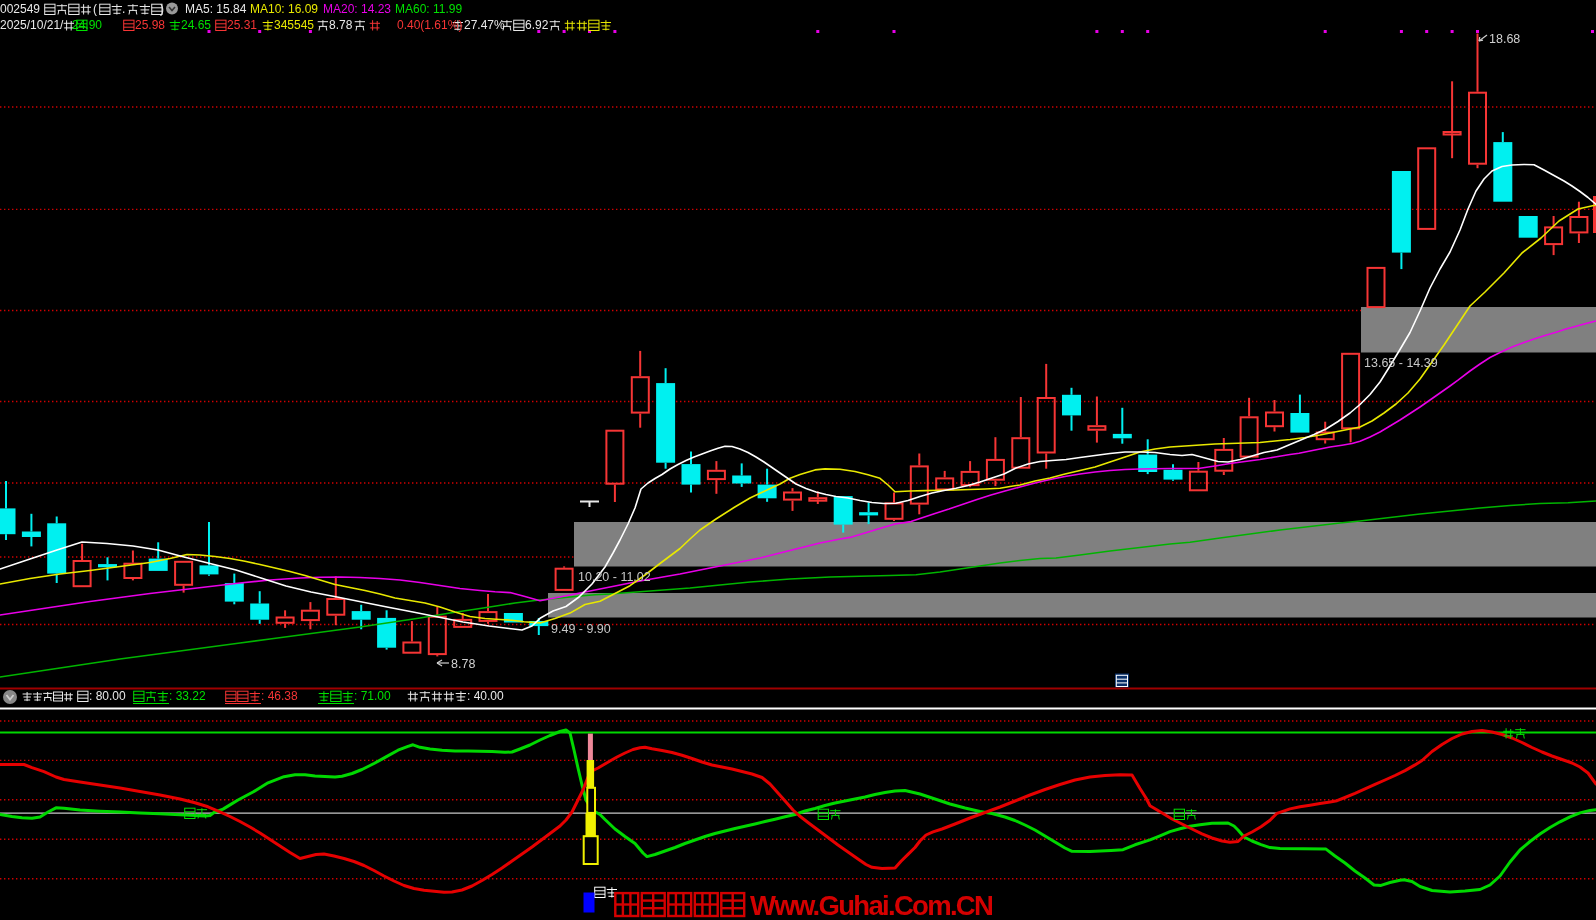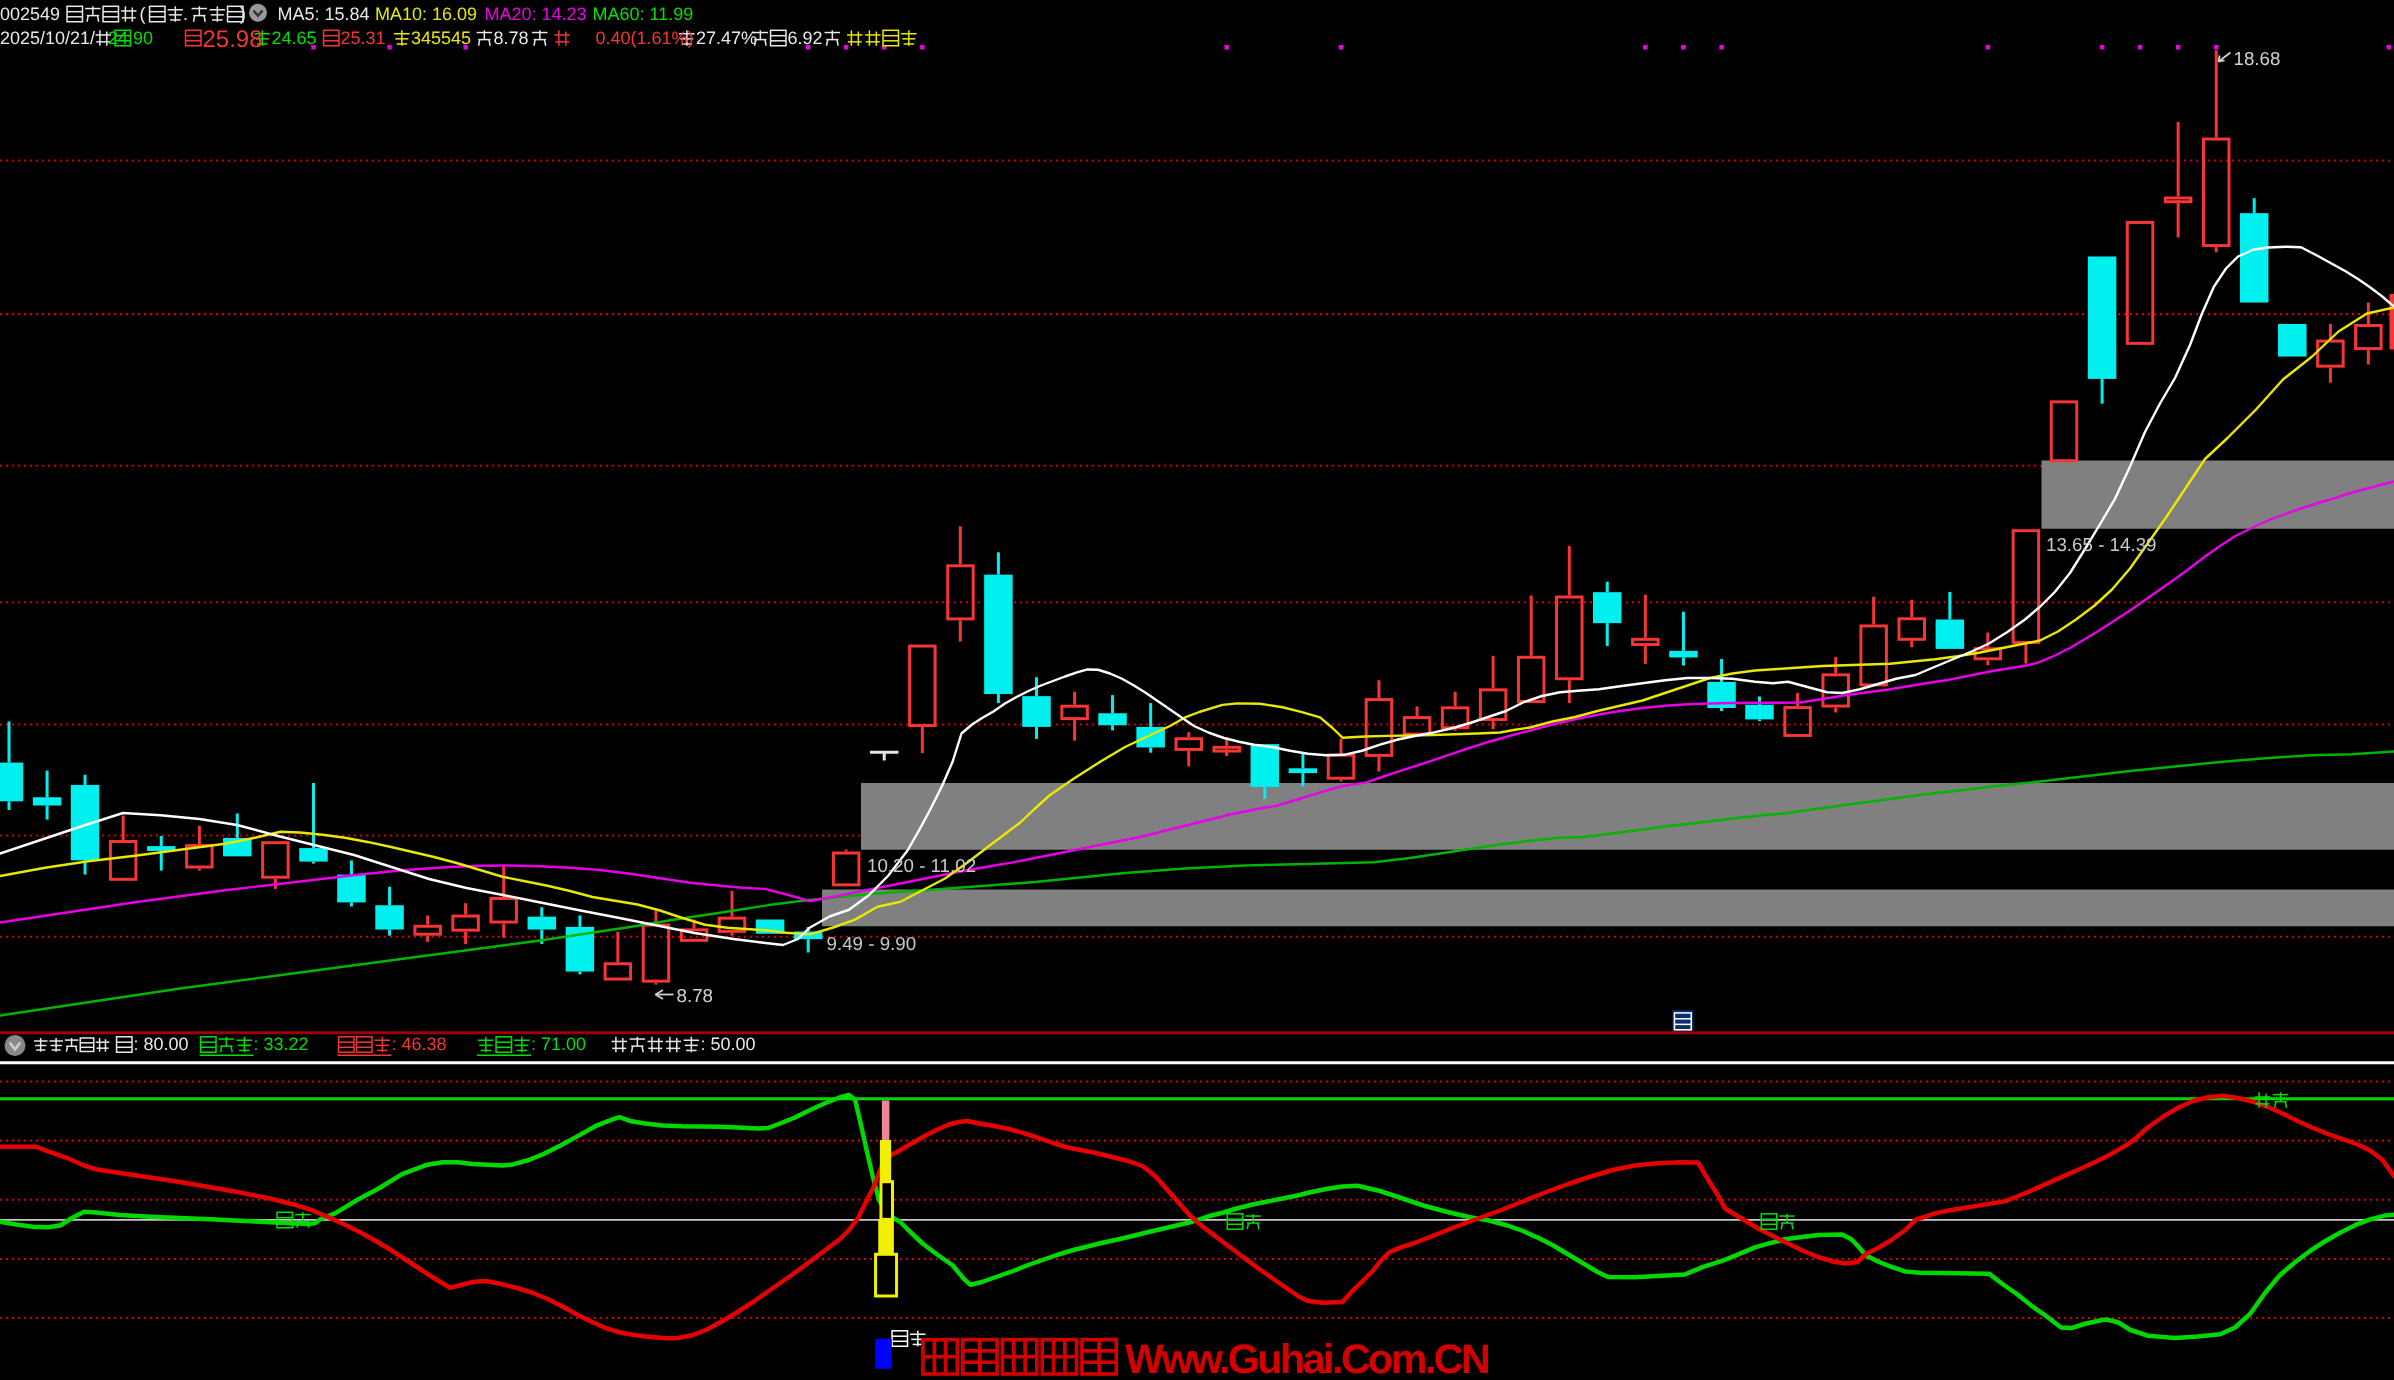--- a/index.html
+++ b/index.html
@@ -614,25 +614,25 @@
 <div style="position:absolute;left:0px;top:2px;color:#e8e8e8;font-size:12px;font-weight:normal;white-space:pre;">002549</div>
     <div style="position:absolute;left:93px;top:2px;color:#e8e8e8;font-size:12px;font-weight:normal;white-space:pre;">(</div>
     <div style="position:absolute;left:122px;top:2px;color:#e8e8e8;font-size:12px;font-weight:normal;white-space:pre;">.</div>
     <div style="position:absolute;left:160px;top:2px;color:#e8e8e8;font-size:12px;font-weight:normal;white-space:pre;">)</div>
     <div style="position:absolute;left:185px;top:2px;color:#e8e8e8;font-size:12px;font-weight:normal;white-space:pre;">MA5: 15.84</div>
     <div style="position:absolute;left:250px;top:2px;color:#e8e800;font-size:12px;font-weight:normal;white-space:pre;">MA10: 16.09</div>
     <div style="position:absolute;left:323px;top:2px;color:#e800e8;font-size:12px;font-weight:normal;white-space:pre;">MA20: 14.23</div>
     <div style="position:absolute;left:395px;top:2px;color:#00e000;font-size:12px;font-weight:normal;white-space:pre;">MA60: 11.99</div>
     <div style="position:absolute;left:0px;top:18px;color:#e8e8e8;font-size:12px;font-weight:normal;white-space:pre;">2025/10/21/</div>
     <div style="position:absolute;left:72px;top:18px;color:#00e000;font-size:12px;font-weight:normal;white-space:pre;">24.90</div>
-    <div style="position:absolute;left:135px;top:18px;color:#f63535;font-size:16px;font-weight:normal;white-space:pre;">25.98</div>
+    <div style="position:absolute;left:135px;top:18px;color:#f63535;font-size:12px;font-weight:normal;white-space:pre;">25.98</div>
     <div style="position:absolute;left:181px;top:18px;color:#00e000;font-size:12px;font-weight:normal;white-space:pre;">24.65</div>
     <div style="position:absolute;left:227px;top:18px;color:#f63535;font-size:12px;font-weight:normal;white-space:pre;">25.31</div>
     <div style="position:absolute;left:274px;top:18px;color:#e8e800;font-size:12px;font-weight:normal;white-space:pre;">345545</div>
     <div style="position:absolute;left:329px;top:18px;color:#e8e8e8;font-size:12px;font-weight:normal;white-space:pre;">8.78</div>
     <div style="position:absolute;left:381px;top:18px;color:#f63535;font-size:12px;font-weight:normal;white-space:pre;padding-left:16px;">0.40(1.61%)</div>
     <div style="position:absolute;left:464px;top:18px;color:#e8e8e8;font-size:12px;font-weight:normal;white-space:pre;">27.47%</div>
     <div style="position:absolute;left:525px;top:18px;color:#e8e8e8;font-size:12px;font-weight:normal;white-space:pre;">6.92</div>
     <div style="position:absolute;left:89px;top:689px;color:#e8e8e8;font-size:12px;font-weight:normal;white-space:pre;">: 80.00</div>
     <div style="position:absolute;left:169px;top:689px;color:#00e000;font-size:12px;font-weight:normal;white-space:pre;">: 33.22</div>
     <div style="position:absolute;left:261px;top:689px;color:#f63535;font-size:12px;font-weight:normal;white-space:pre;">: 46.38</div>
     <div style="position:absolute;left:354px;top:689px;color:#00e000;font-size:12px;font-weight:normal;white-space:pre;">: 71.00</div>
-    <div style="position:absolute;left:467px;top:689px;color:#e8e8e8;font-size:12px;font-weight:normal;white-space:pre;">: 50.00</div>
+    <div style="position:absolute;left:467px;top:689px;color:#e8e8e8;font-size:12px;font-weight:normal;white-space:pre;">: 40.00</div>
 </div>
 </body></html>

